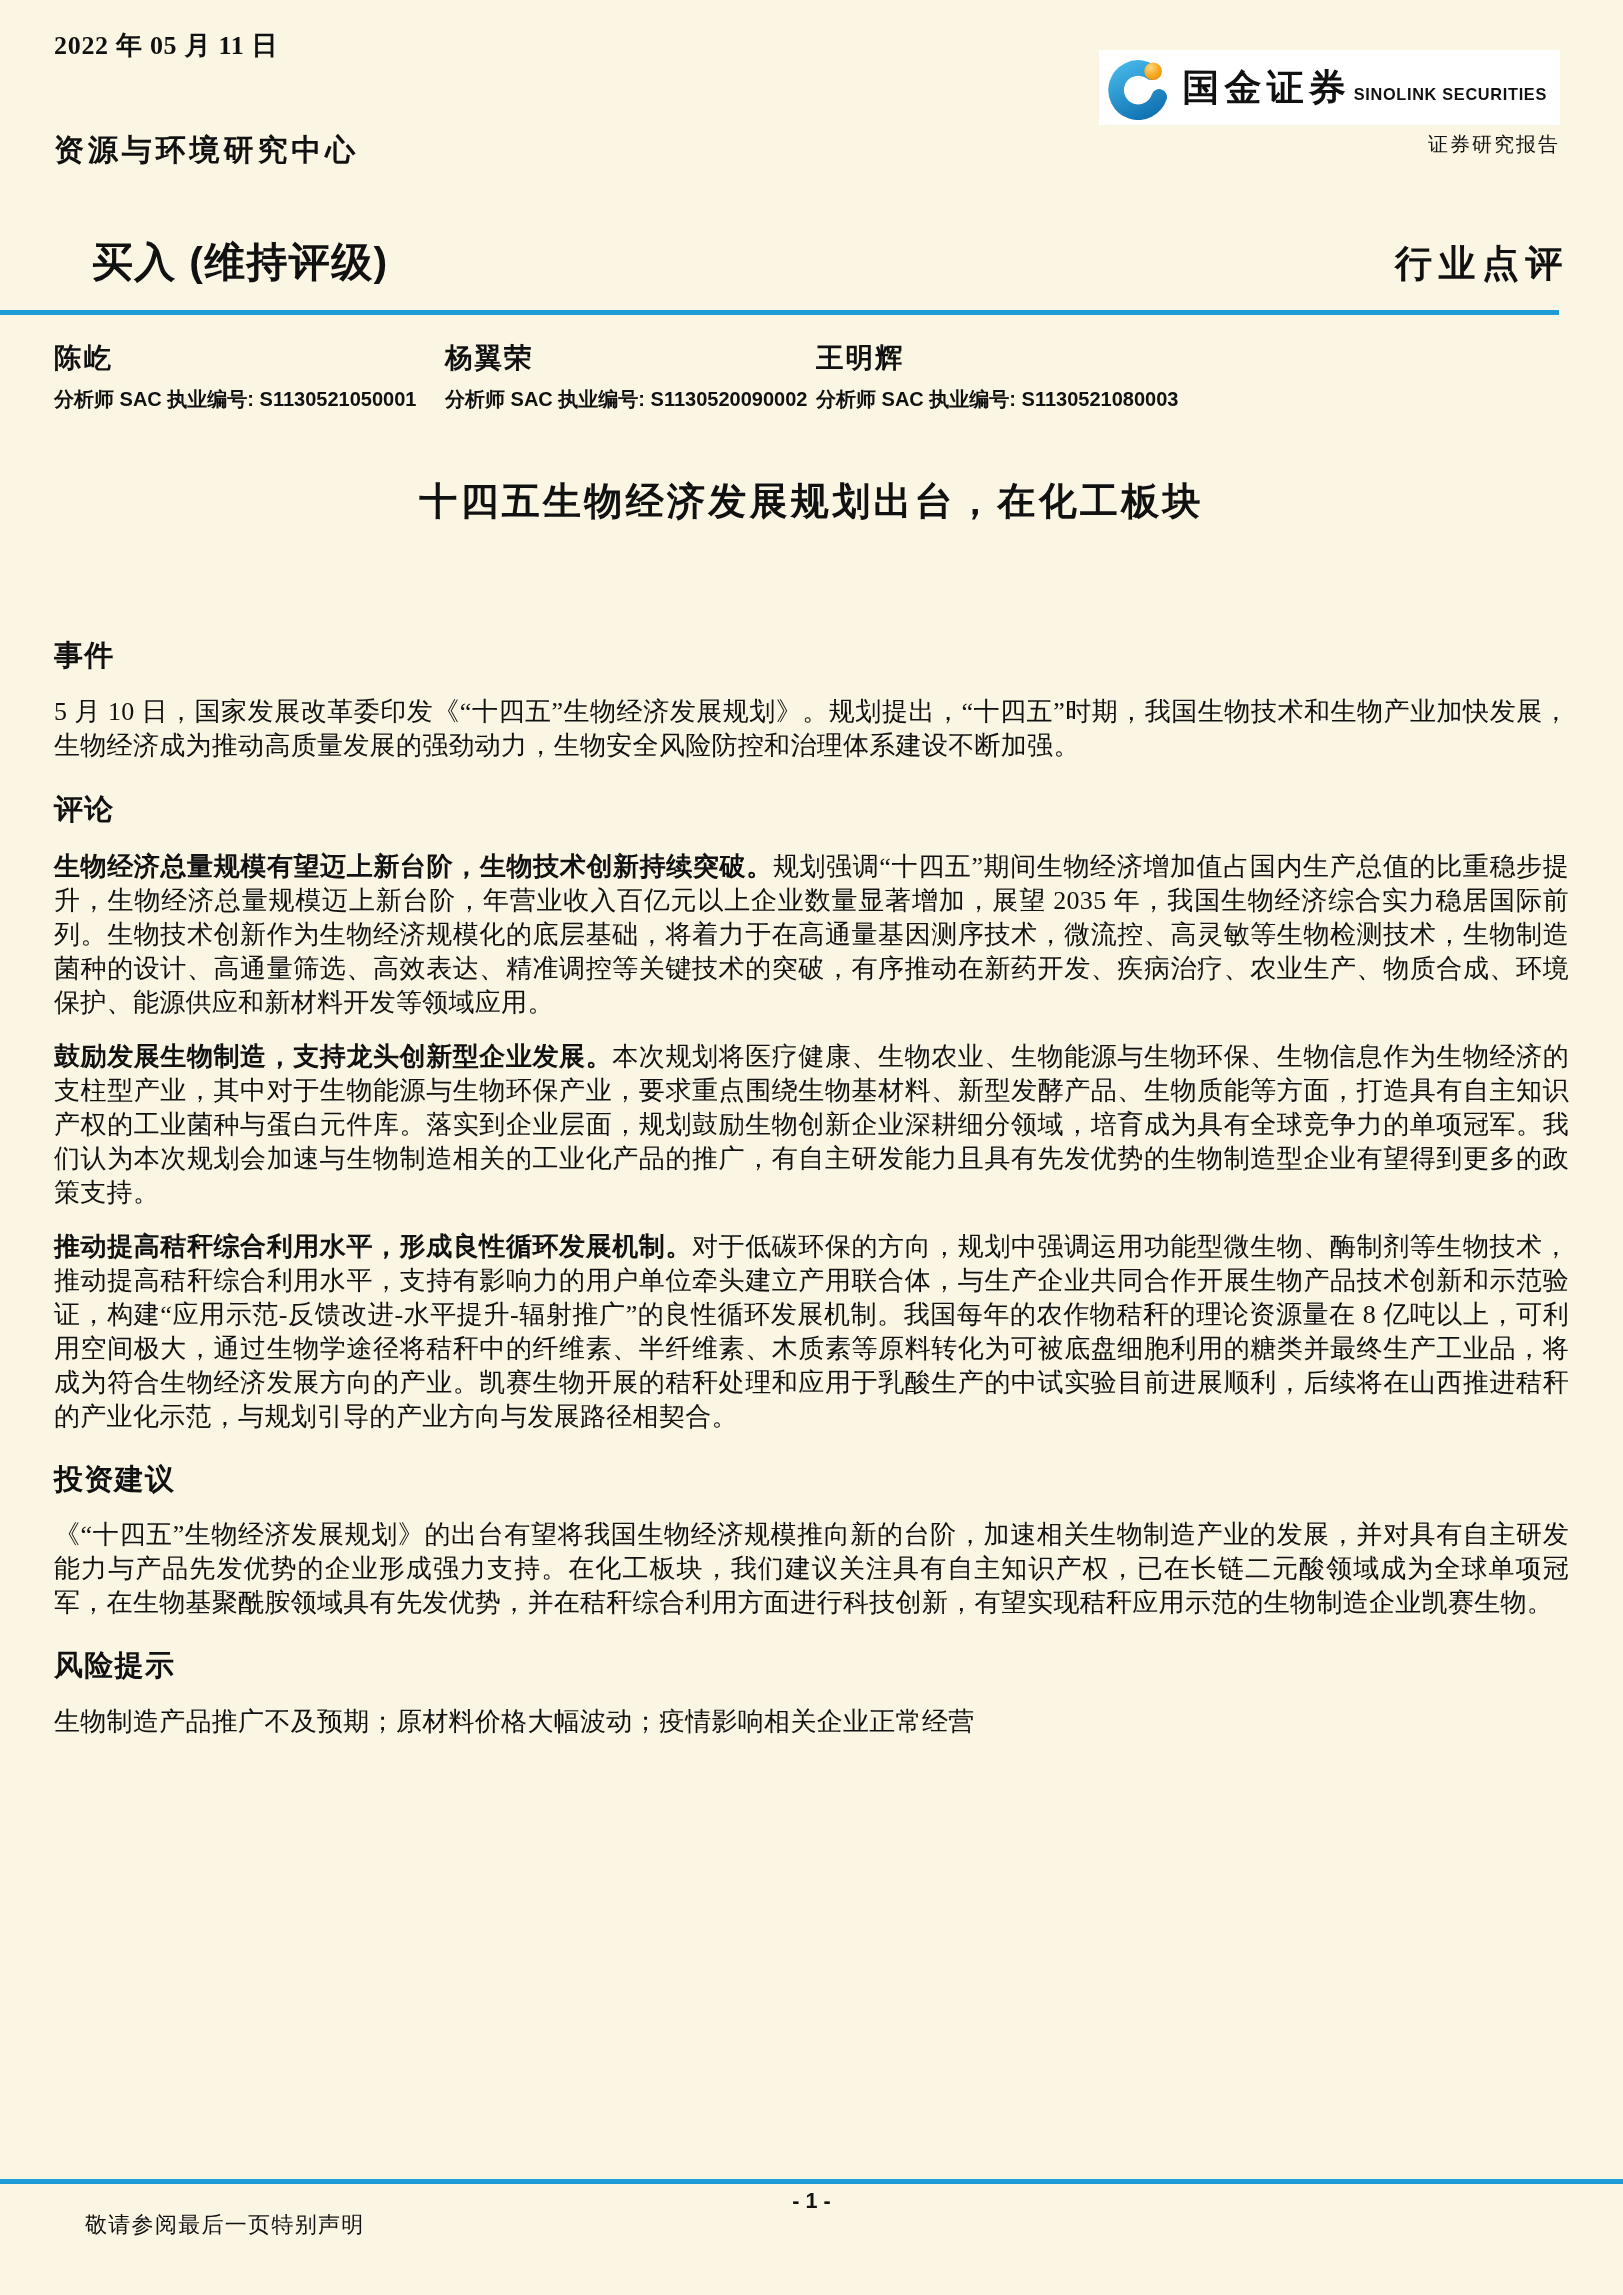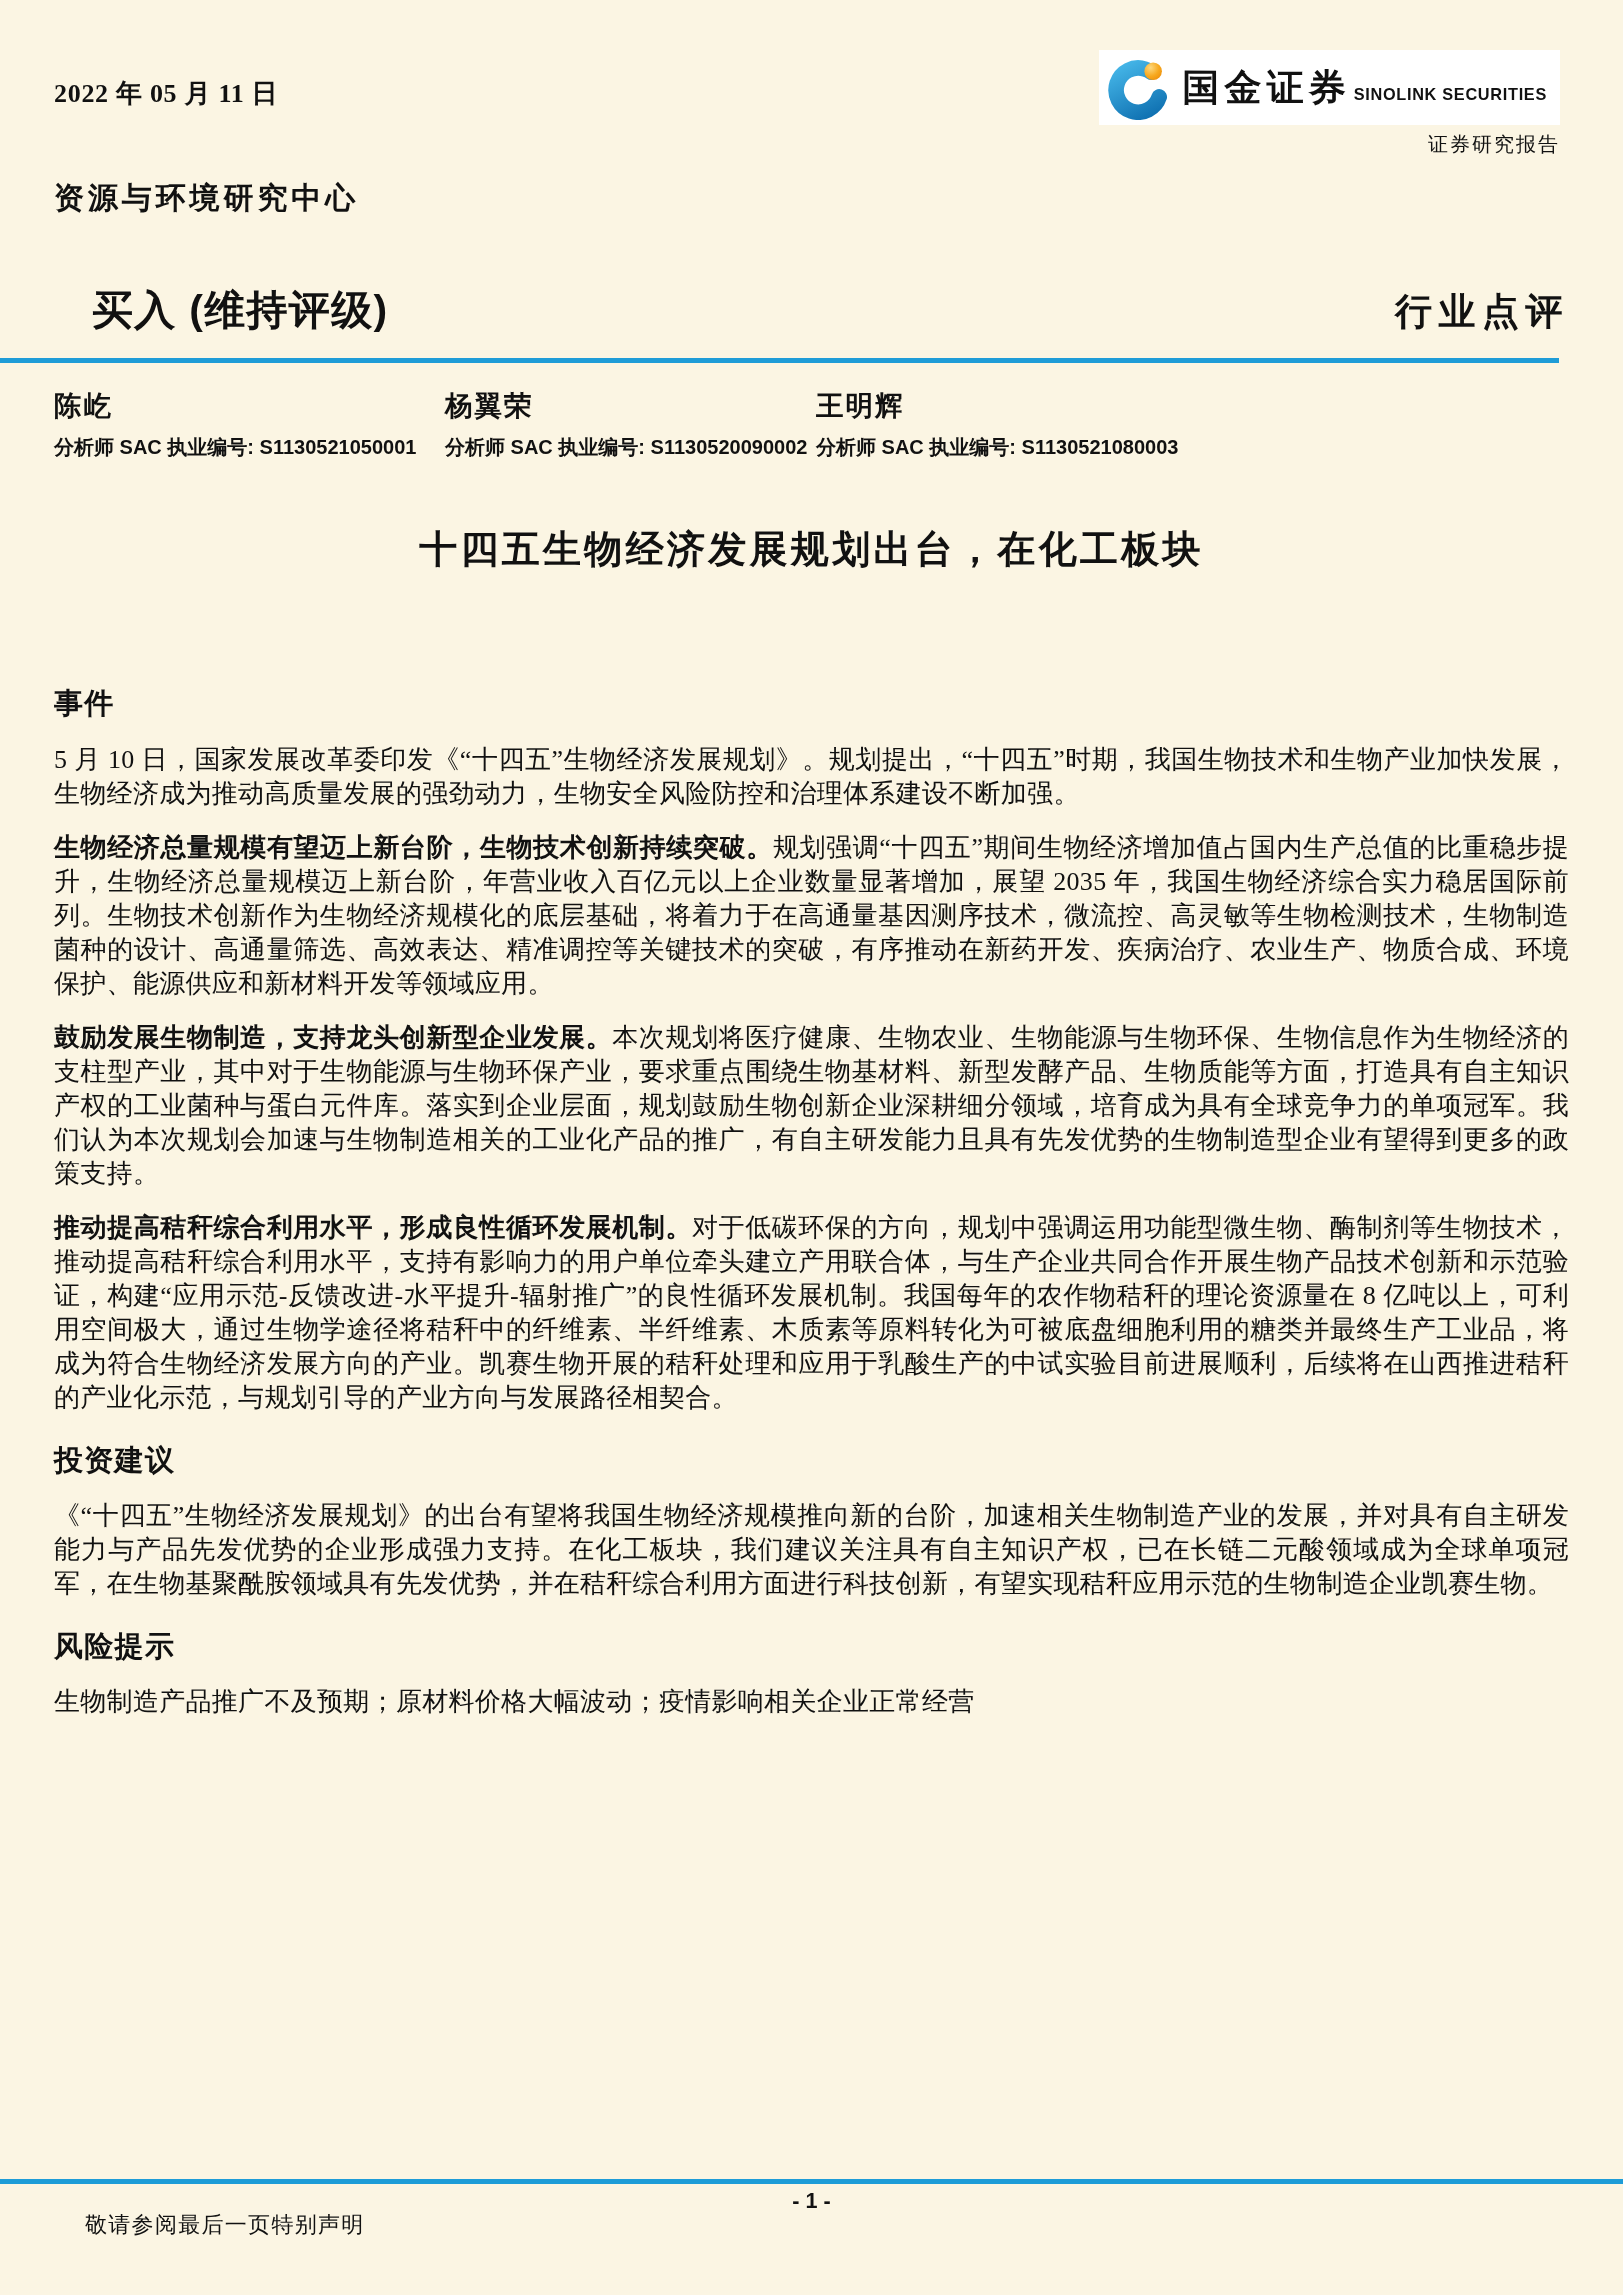--- a/index.html
+++ b/index.html
@@ -10,21 +10,21 @@
     height:2295px;
     margin:0 auto;
     background:#FBF5E3;
     font-family:"Liberation Serif", serif;
     color:#111;
     overflow:hidden;
   }
   .content{padding:0 54px;}
 
   
-  .date{padding-top:76px;font-size:26px;font-weight:bold;letter-spacing:0.7px;}
+  .date{padding-top:28px;font-size:26px;font-weight:bold;letter-spacing:0.7px;}
 
   .brand{position:absolute;top:50px;right:63px;text-align:right;}
   .logo-box{
     background:#ffffff;
     display:inline-flex;
     align-items:center;
     gap:10.5px;
     padding:5.2px 13px 5.2px 7.8px;
   }
   .logo-icon{width:65px;height:65px;flex:0 0 auto;}
@@ -148,20 +148,21 @@
     </div>
 
     <h1 class="main-title" style="margin:63px 0 0 0;">十四五生物经济发展规划出台，在化工板块</h1>
 
     <section class="sec-event">
       <h2 class="sec-heading">事件</h2>
       <p class="body-text">5 月 10 日，国家发展改革委印发《“十四五”生物经济发展规划》。规划提出，“十四五”时期，我国生物技术和生物产业加快发展，生物经济成为推动高质量发展的强劲动力，生物安全风险防控和治理体系建设不断加强。</p>
     </section>
 
     <section class="sec-comment">
+      <h2 class="sec-heading">评论</h2>
       <p class="body-text"><strong>生物经济总量规模有望迈上新台阶，生物技术创新持续突破。</strong><span>规划强调“十四五”期间生物经济增加值占国内生产总值的比重稳步提升，生物经济总量规模迈上新台阶，年营业收入百亿元以上企业数量显著增加，展望 2035 年，我国生物经济综合实力稳居国际前列。生物技术创新作为生物经济规模化的底层基础，将着力于在高通量基因测序技术，微流控、高灵敏等生物检测技术，生物制造菌种的设计、高通量筛选、高效表达、精准调控等关键技术的突破，有序推动在新药开发、疾病治疗、农业生产、物质合成、环境保护、能源供应和新材料开发等领域应用。</span></p>
       <p class="body-text"><strong>鼓励发展生物制造，支持龙头创新型企业发展。</strong><span>本次规划将医疗健康、生物农业、生物能源与生物环保、生物信息作为生物经济的支柱型产业，其中对于生物能源与生物环保产业，要求重点围绕生物基材料、新型发酵产品、生物质能等方面，打造具有自主知识产权的工业菌种与蛋白元件库。落实到企业层面，规划鼓励生物创新企业深耕细分领域，培育成为具有全球竞争力的单项冠军。我们认为本次规划会加速与生物制造相关的工业化产品的推广，有自主研发能力且具有先发优势的生物制造型企业有望得到更多的政策支持。</span></p>
       <p class="body-text"><strong>推动提高秸秆综合利用水平，形成良性循环发展机制。</strong><span>对于低碳环保的方向，规划中强调运用功能型微生物、酶制剂等生物技术，推动提高秸秆综合利用水平，支持有影响力的用户单位牵头建立产用联合体，与生产企业共同合作开展生物产品技术创新和示范验证，构建“应用示范-反馈改进-水平提升-辐射推广”的良性循环发展机制。我国每年的农作物秸秆的理论资源量在 8 亿吨以上，可利用空间极大，通过生物学途径将秸秆中的纤维素、半纤维素、木质素等原料转化为可被底盘细胞利用的糖类并最终生产工业品，将成为符合生物经济发展方向的产业。凯赛生物开展的秸秆处理和应用于乳酸生产的中试实验目前进展顺利，后续将在山西推进秸秆的产业化示范，与规划引导的产业方向与发展路径相契合。</span></p>
     </section>
 
     <section class="sec-advice">
       <h2 class="sec-heading">投资建议</h2>
       <p class="body-text">《“十四五”生物经济发展规划》的出台有望将我国生物经济规模推向新的台阶，加速相关生物制造产业的发展，并对具有自主研发能力与产品先发优势的企业形成强力支持。在化工板块，我们建议关注具有自主知识产权，已在长链二元酸领域成为全球单项冠军，在生物基聚酰胺领域具有先发优势，并在秸秆综合利用方面进行科技创新，有望实现秸秆应用示范的生物制造企业凯赛生物。</p>
     </section>
 

